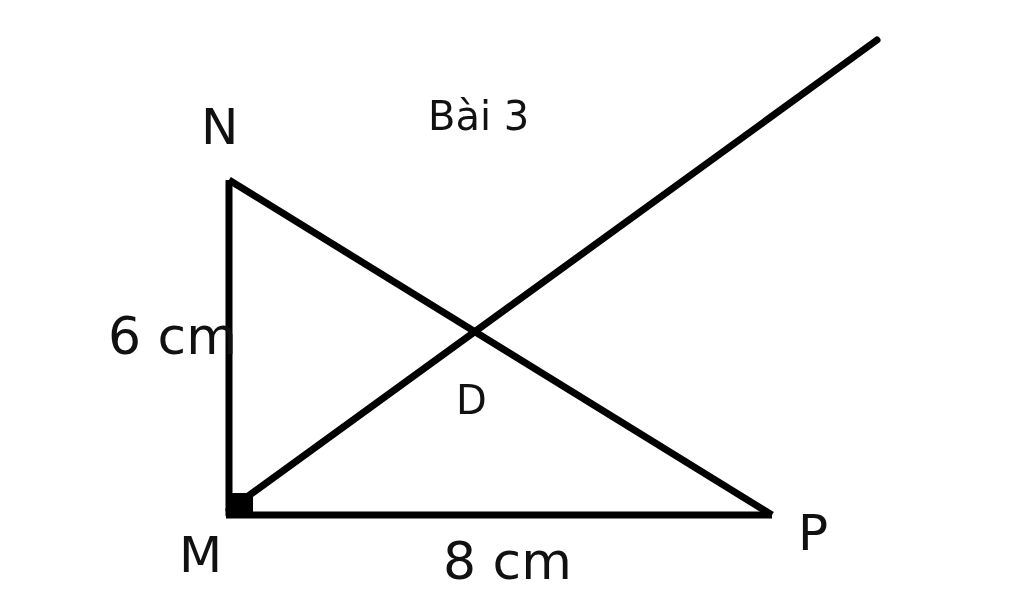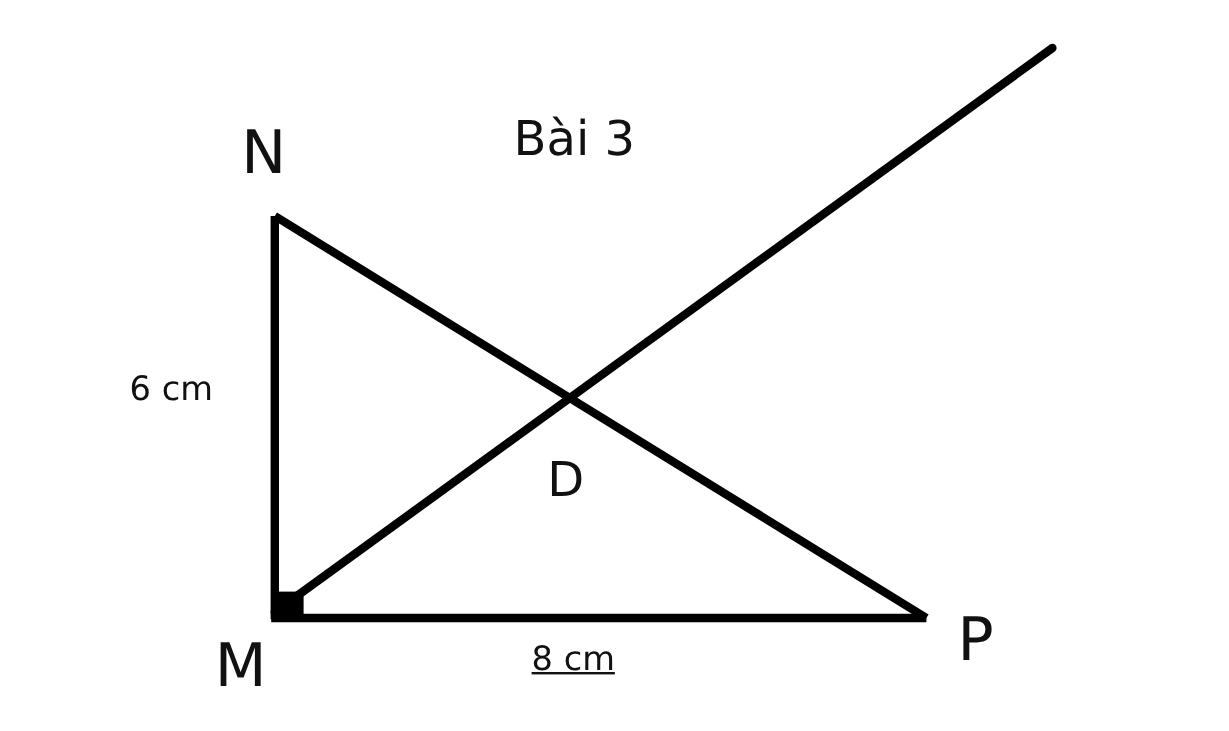--- a/index.html
+++ b/index.html
@@ -5,23 +5,23 @@
     html, body { margin: 0; padding: 0; background: #ffffff; }
     .canvas { position: relative; width: 1024px; height: 609px; overflow: hidden; background: #ffffff; }
     svg.figure { position: absolute; left: 0; top: 0; }
     .lbl { position: absolute; font-family: "DejaVu Sans", sans-serif; color: #111111; white-space: nowrap; line-height: 1; }
     .title { left: 428px; top: 96px; font-size: 40px; }
     .pt { font-size: 50px; }
     .pt-n { left: 201px; top: 102px; }
     .pt-m { left: 179px; top: 530px; }
     .pt-p { left: 798px; top: 508px; }
     .pt-d { left: 456px; top: 380px; font-size: 40px; }
-    .len { font-size: 28px; }
+    .len { font-size: 52px; }
     .len-mn { left: 108px; top: 310px; }
-    .len-mp { left: 443px; top: 535px; text-decoration: underline; }
+    .len-mp { left: 443px; top: 535px; }
   </style>
 </head>
 <body>
 
 <div class="canvas">
   <svg class="figure" width="1024" height="609" viewBox="0 0 1024 609">
 
     <rect x="229" y="493" width="24" height="22" fill="#000000"></rect>
 
     <line x1="229" y1="180" x2="229" y2="516" stroke="#000000" stroke-width="7"></line>

